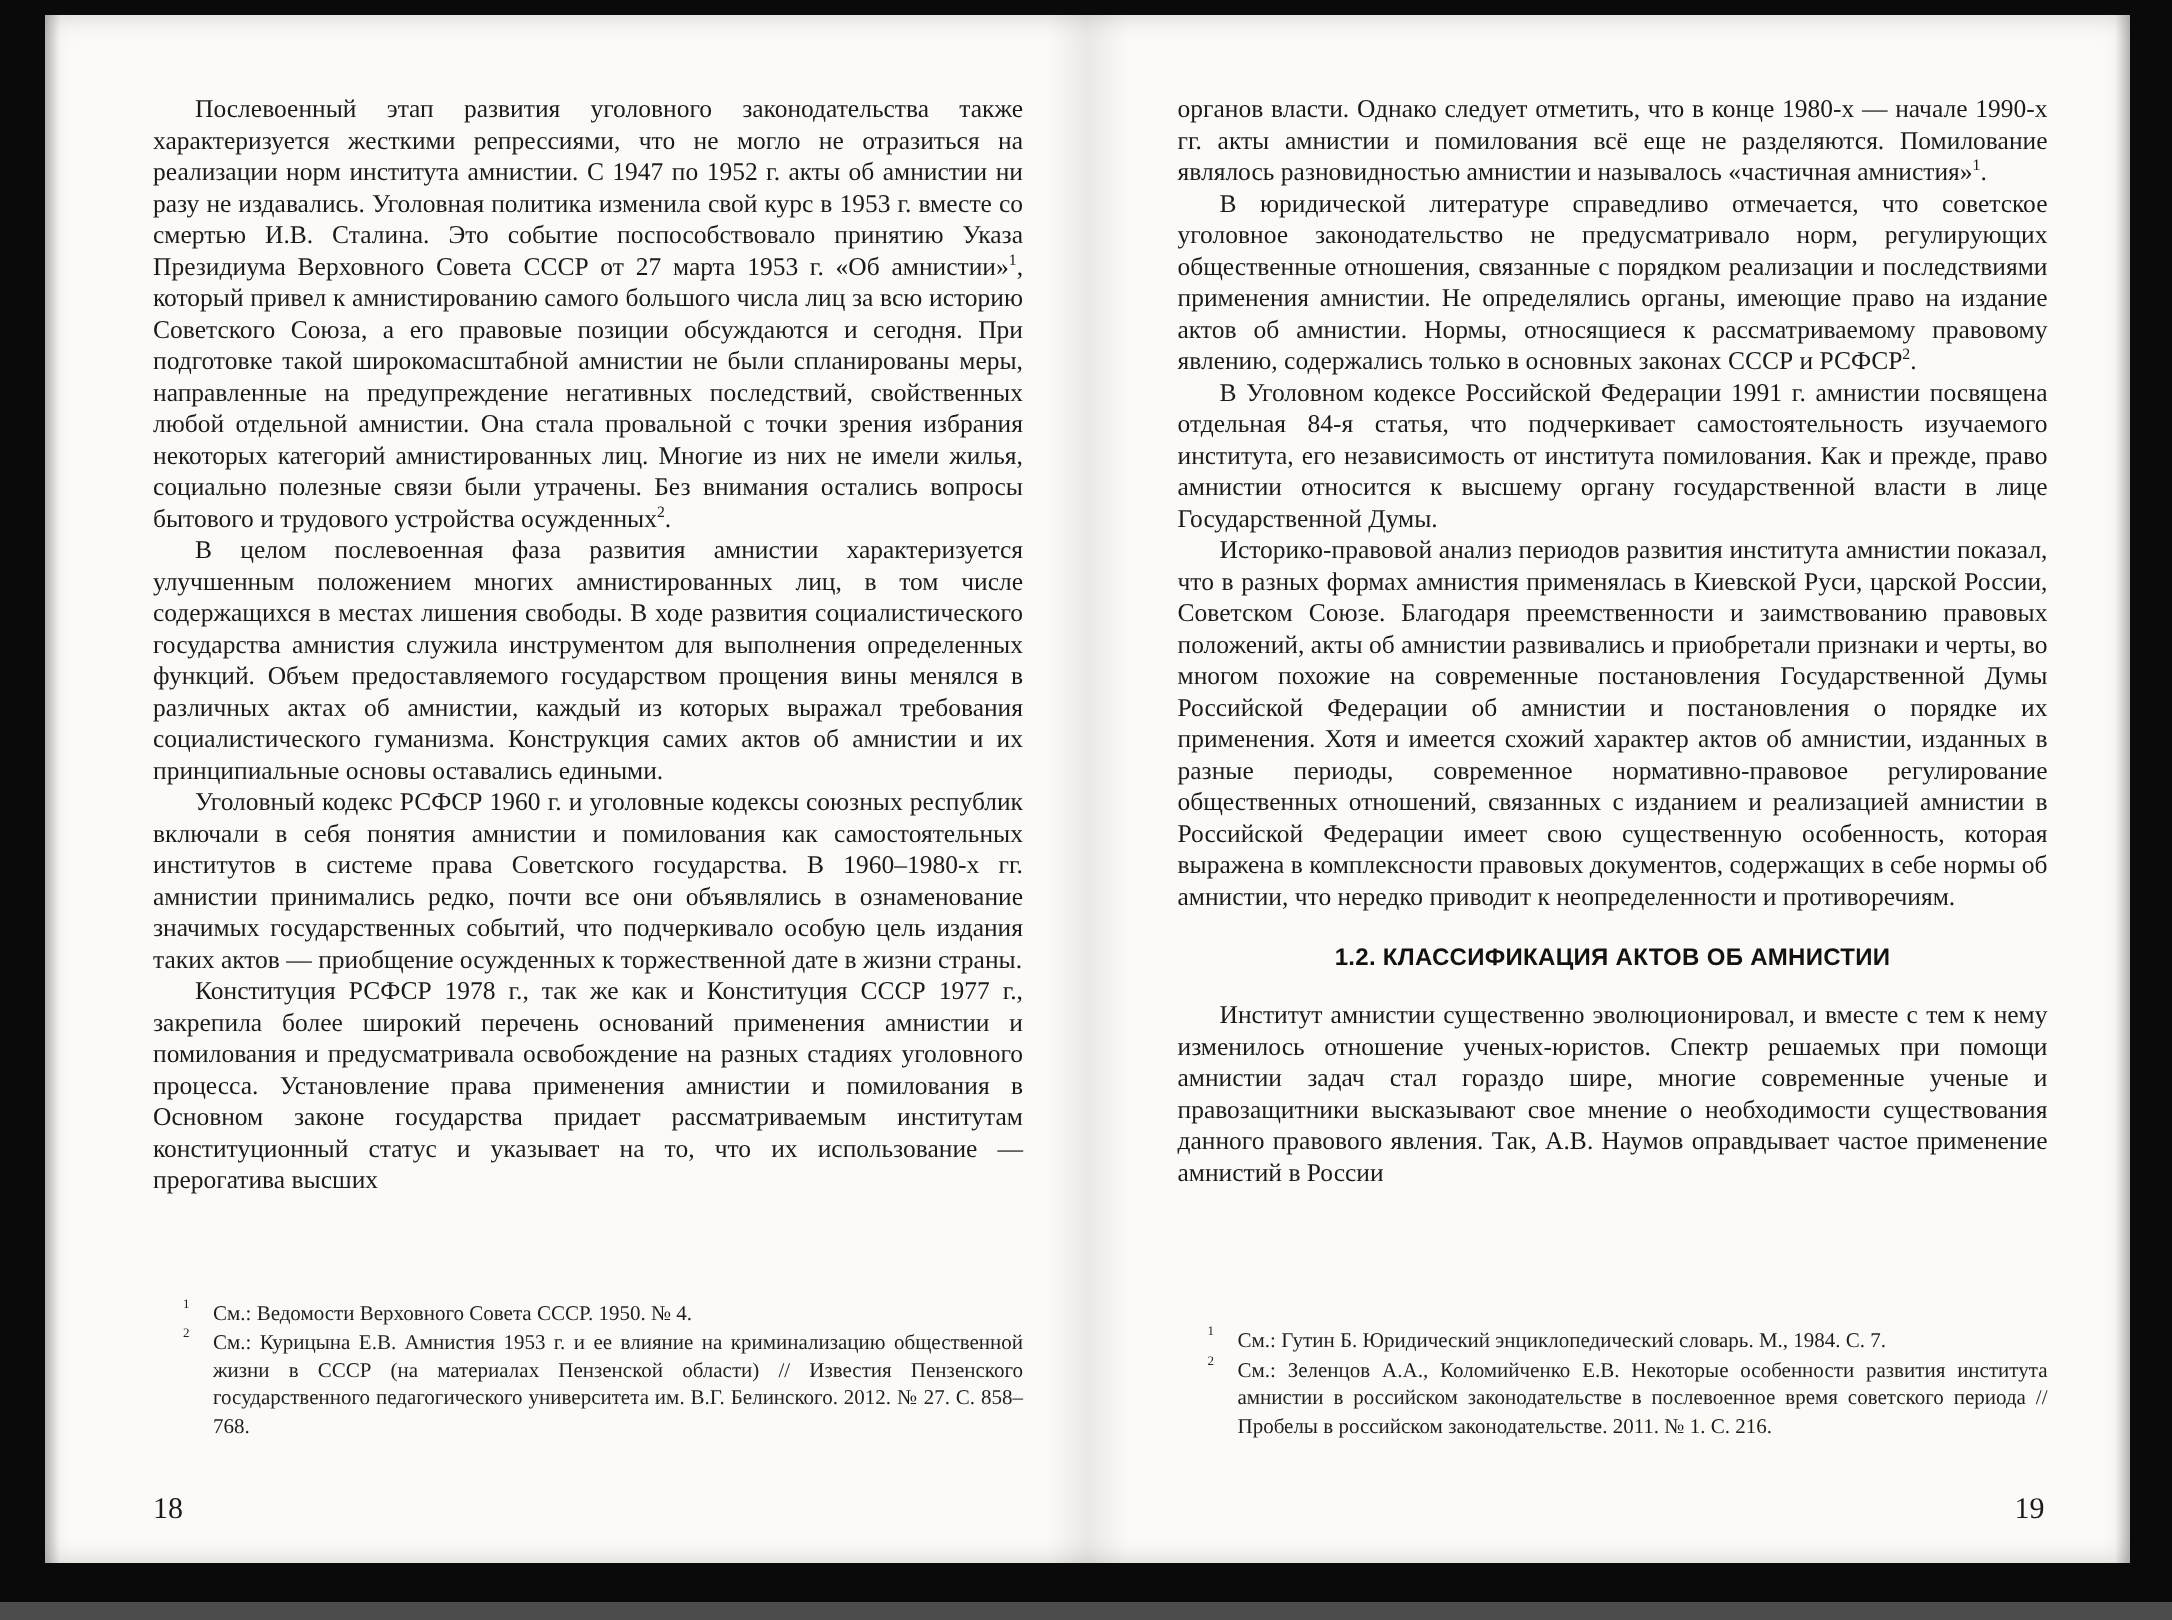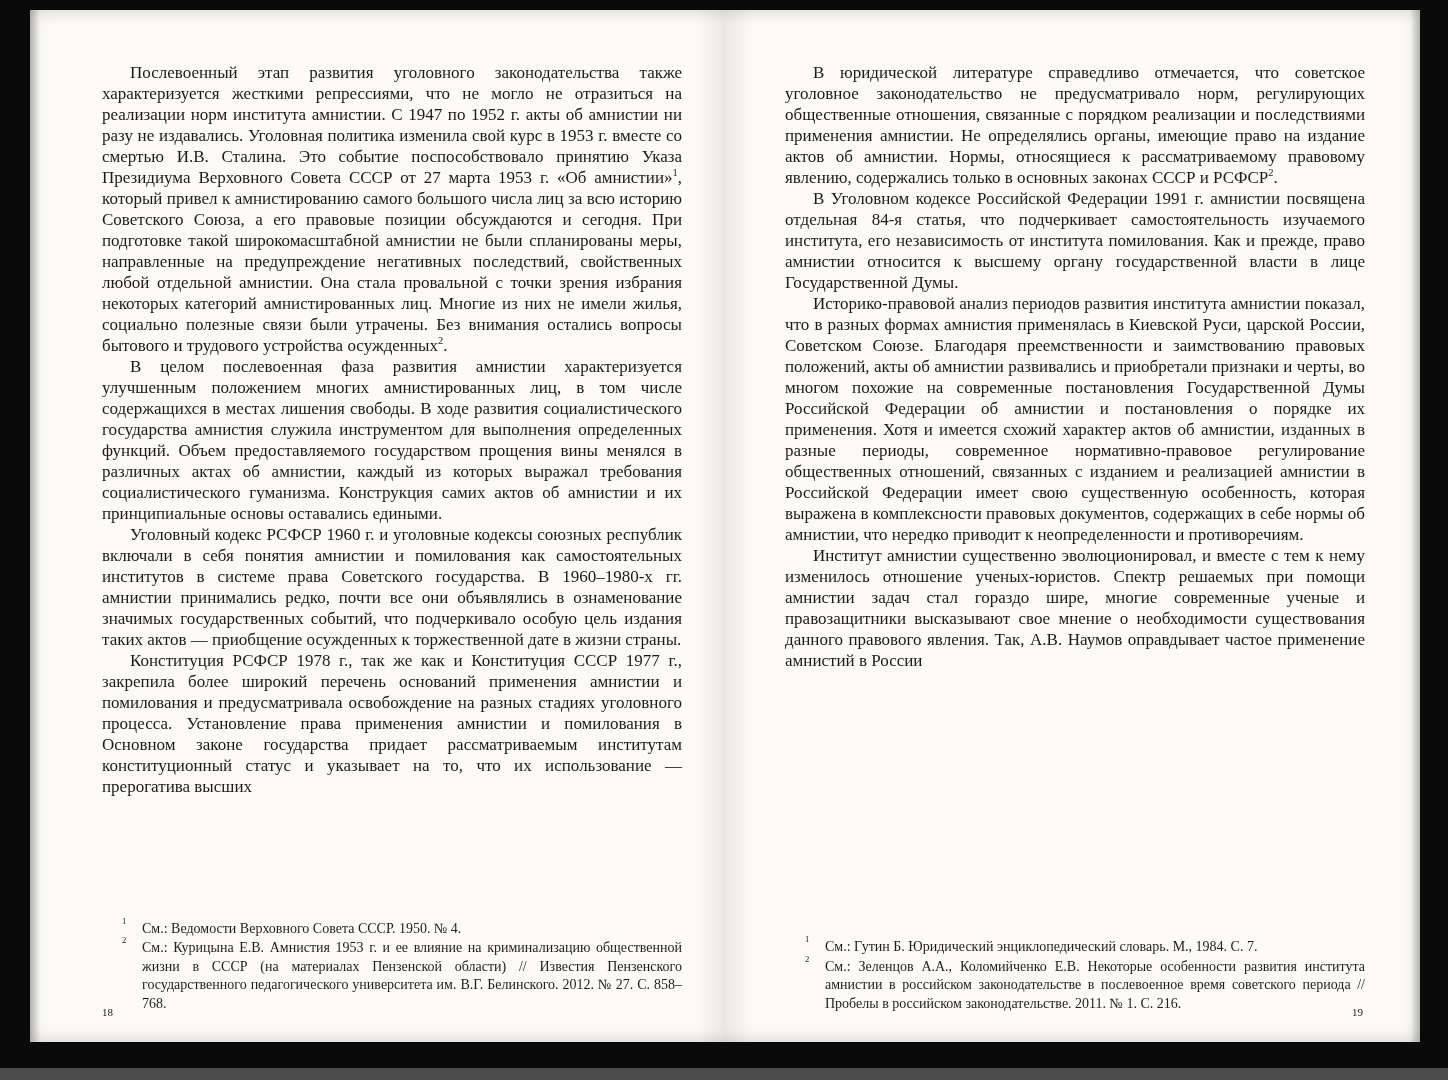--- a/index.html
+++ b/index.html
@@ -60,21 +60,21 @@
     height: 100%;
     box-sizing: border-box;
     overflow: hidden;
   }
   .page-inner {
     box-sizing: border-box;
     height: 100%;
     display: flex;
     flex-direction: column;
     padding-top: 52px;
-    padding-bottom: 28px;
+    padding-bottom: 80px;
     justify-content: space-between;
   }
   .page-left  .page-inner { padding-left: 72px; padding-right: 43px; }
   .page-right .page-inner { padding-left: 60px; padding-right: 55px; }
   .page-body {
     color: #1c1a18;
     font-size: 17px;
     line-height: 21px;
     text-align: justify;
     hyphens: auto;
@@ -110,21 +110,21 @@
     margin: 0 0 1px 0;
   }
   .footnote .fn-num {
     position: absolute;
     left: 20px;
     top: 1px;
   }
   .page-number {
     position: absolute;
     bottom: 24px;
-    font-size: 11px;
+    font-size: 20px;
     color: #1c1a18;
   }
   .page-left  .page-number { left: 72px; }
   .page-right .page-number { right: 57px; margin-left: 46px; }
 </style>
 </head>
 <body>
 
 <div class="scan">
   <div class="spread">
@@ -142,23 +142,25 @@
             <div class="footnote"><sup class="fn-num">1</sup><span>См.: Ведомости Верховного Совета СССР. 1950. № 4.</span></div>
             <div class="footnote"><sup class="fn-num">2</sup><span>См.: Курицына Е.В. Амнистия 1953 г. и ее влияние на криминализацию общественной жизни в СССР (на материалах Пензенской области) // Известия Пензенского государственного педагогического университета им. В.Г. Белинского. 2012. № 27. С. 858–768.</span></div>
           </div>
       </div>
       <div class="page-number">18</div>
     </div>
 
     <div class="page page-right">
       <div class="page-inner">
         <div class="page-body">
+            <p class="para">органов власти. Однако следует отметить, что в конце 1980-х — начале 1990-х гг. акты амнистии и помилования всё еще не разделяются. Помилование являлось разновидностью амнистии и называлось «частичная амнистия»<sup>1</sup>.</p>
             <p class="para indent">В юридической литературе справедливо отмечается, что советское уголовное законодательство не предусматривало норм, регулирующих общественные отношения, связанные с порядком реализации и последствиями применения амнистии. Не определялись органы, имеющие право на издание актов об амнистии. Нормы, относящиеся к рассматриваемому правовому явлению, содержались только в основных законах СССР и РСФСР<sup>2</sup>.</p>
             <p class="para indent">В Уголовном кодексе Российской Федерации 1991 г. амнистии посвящена отдельная 84-я статья, что подчеркивает самостоятельность изучаемого института, его независимость от института помилования. Как и прежде, право амнистии относится к высшему органу государственной власти в лице Государственной Думы.</p>
             <p class="para indent">Историко-правовой анализ периодов развития института амнистии показал, что в разных формах амнистия применялась в Киевской Руси, царской России, Советском Союзе. Благодаря преемственности и заимствованию правовых положений, акты об амнистии развивались и приобретали признаки и черты, во многом похожие на современные постановления Государственной Думы Российской Федерации об амнистии и постановления о порядке их применения. Хотя и имеется схожий характер актов об амнистии, изданных в разные периоды, современное нормативно-правовое регулирование общественных отношений, связанных с изданием и реализацией амнистии в Российской Федерации имеет свою существенную особенность, которая выражена в комплексности правовых документов, содержащих в себе нормы об амнистии, что нередко приводит к неопределенности и противоречиям.</p>
+            <h2 class="section-heading">1.2. КЛАССИФИКАЦИЯ АКТОВ ОБ АМНИСТИИ</h2>
             <p class="para indent">Институт амнистии существенно эволюционировал, и вместе с тем к нему изменилось отношение ученых-юристов. Спектр решаемых при помощи амнистии задач стал гораздо шире, многие современные ученые и правозащитники высказывают свое мнение о необходимости существования данного правового явления. Так, А.В. Наумов оправдывает частое применение амнистий в России</p>
           </div>
         <div class="footnotes">
             <div class="footnote"><sup class="fn-num">1</sup><span>См.: Гутин Б. Юридический энциклопедический словарь. М., 1984. С. 7.</span></div>
             <div class="footnote"><sup class="fn-num">2</sup><span>См.: Зеленцов А.А., Коломийченко Е.В. Некоторые особенности развития института амнистии в российском законодательстве в послевоенное время советского периода // Пробелы в российском законодательстве. 2011. № 1. С. 216.</span></div>
           </div>
       </div>
       <div class="page-number">19</div>
     </div>
 

